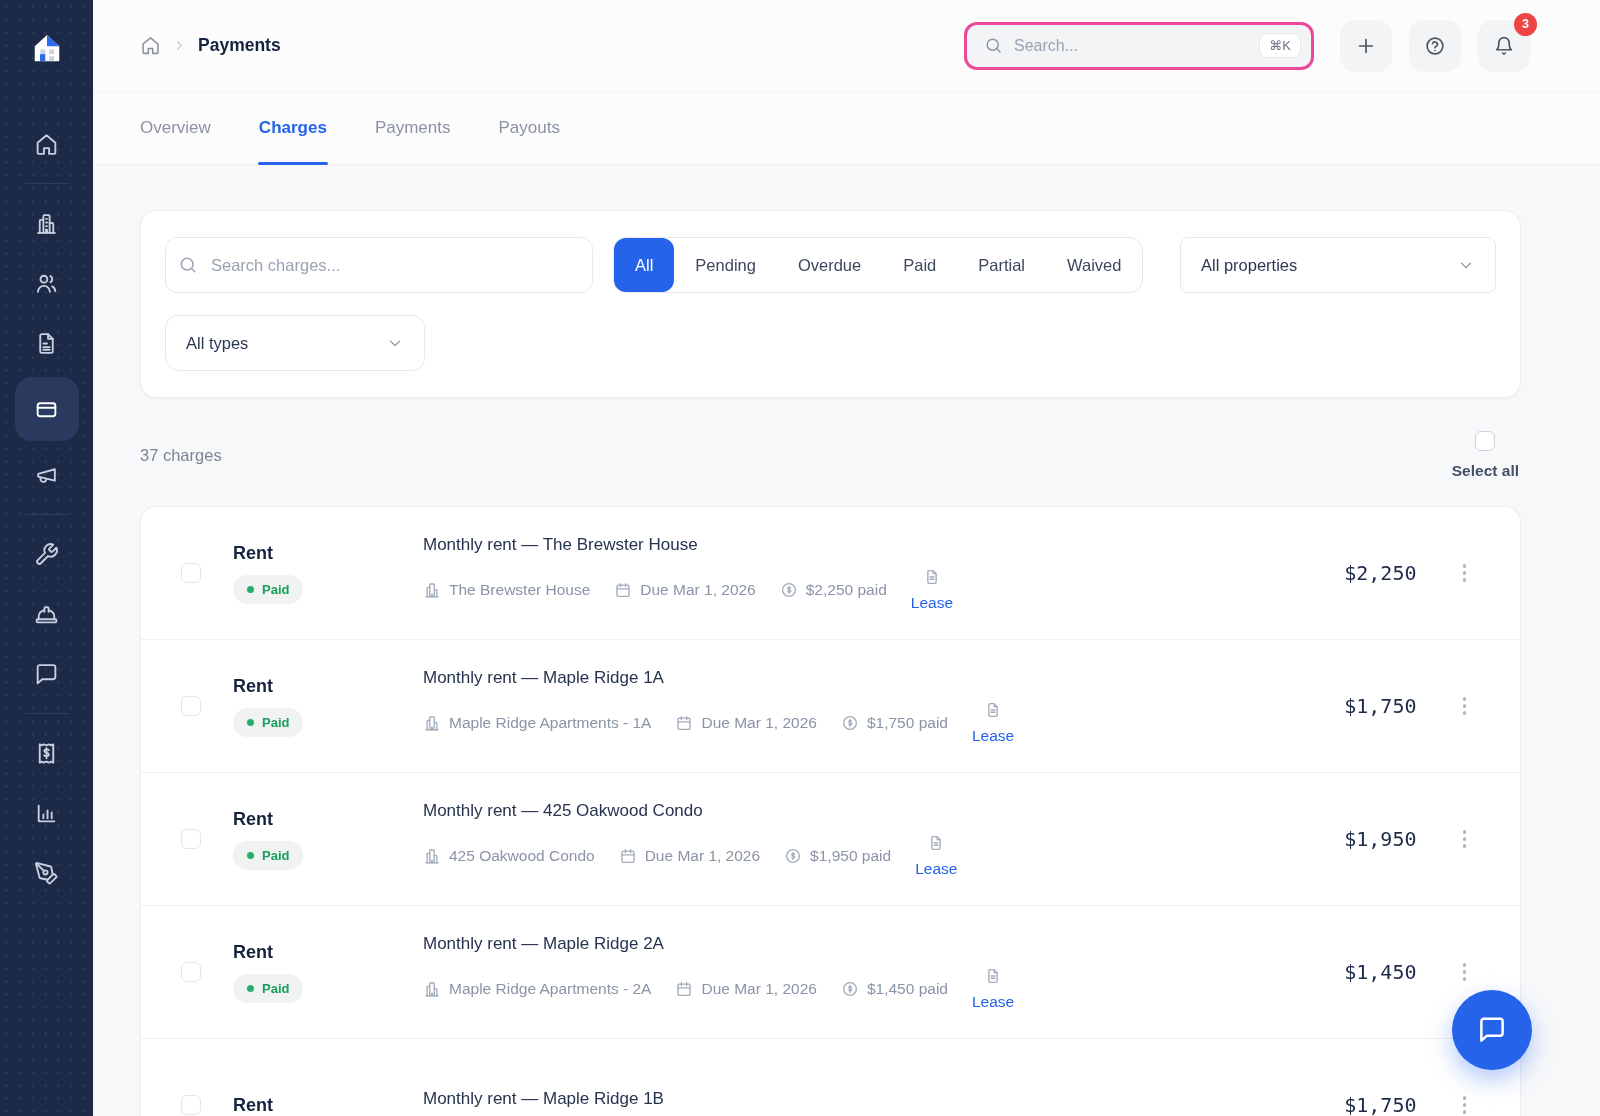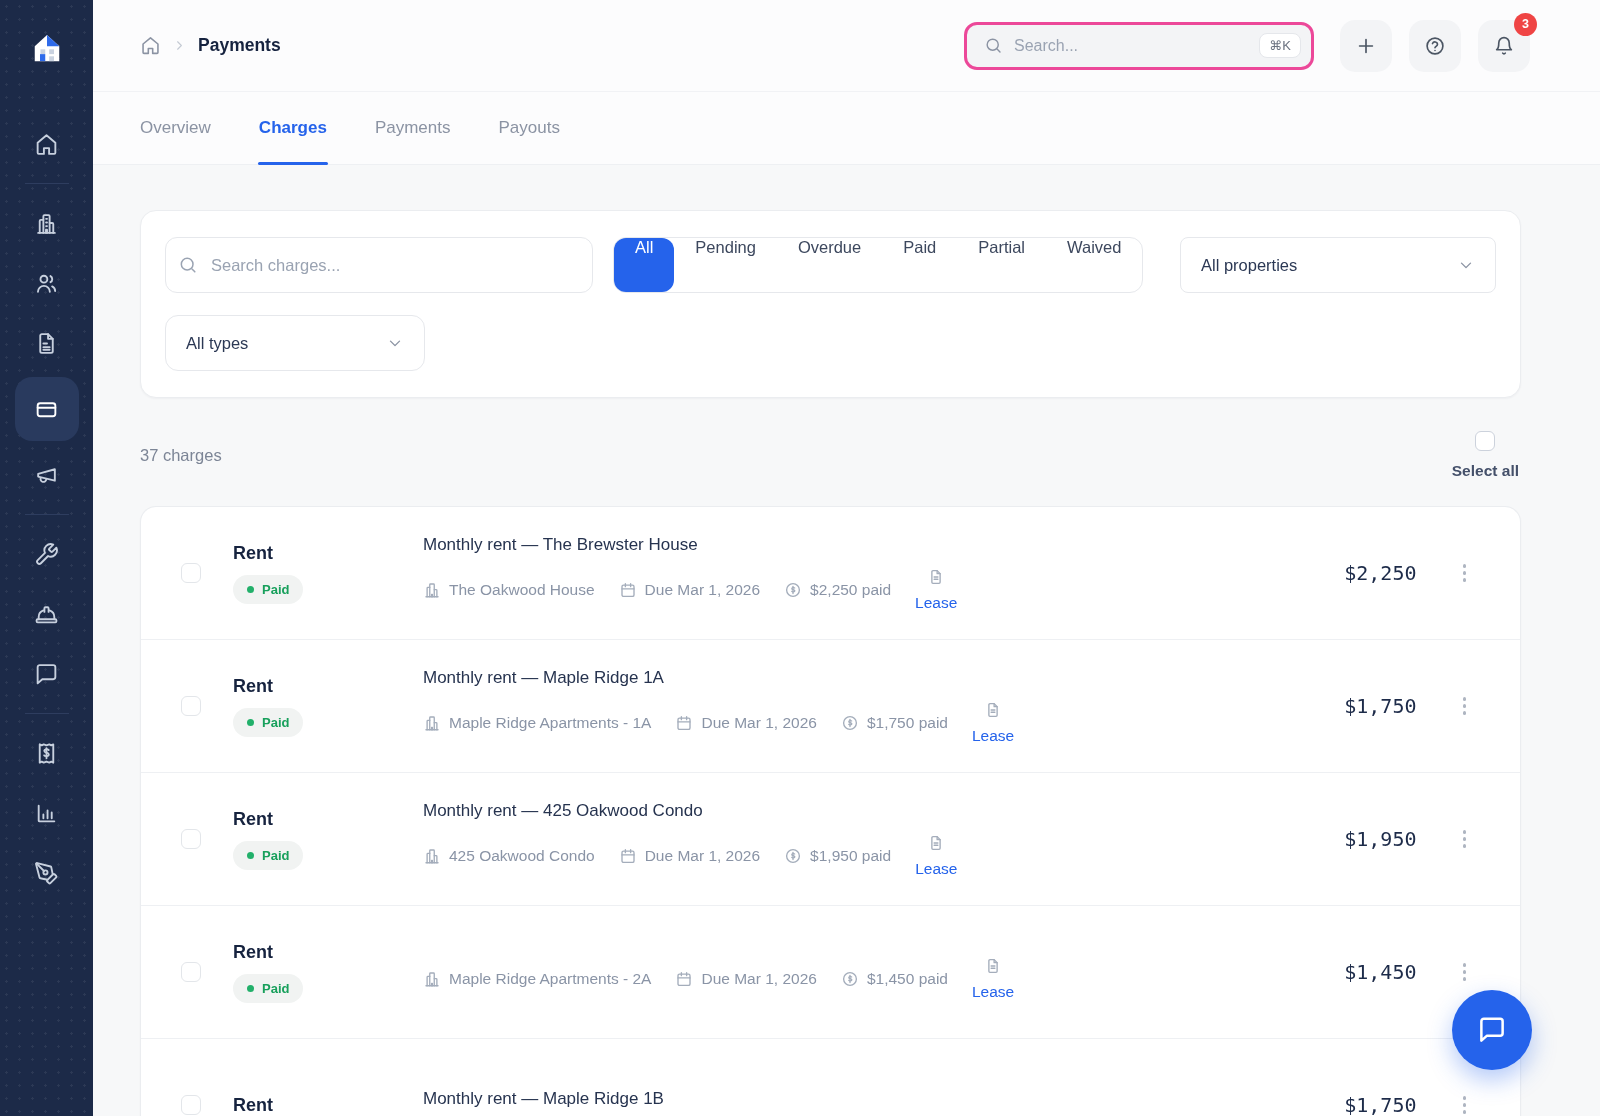--- a/index.html
+++ b/index.html
@@ -84,21 +84,21 @@
   }
   .filter-row { display:flex; align-items:center; }
   .search-charges {
     width:428px; height:56px; border:1px solid #e6e8ec; border-radius:12px; background:#fff;
     display:flex; align-items:center; gap:13px; padding:0 12px; cursor:text;
   }
   .search-charges .s-icon { color:#9aa3b2; display:flex; }
   .search-charges .s-icon svg { width:20px; height:20px; }
   .search-charges .ph { font-size:16.5px; color:#9aa3b2; }
   .segmented { margin-left:20px; height:56px; border:1px solid #e6e8ec; border-radius:13px; display:flex; align-items:stretch; background:#fff; }
-  .segment { padding:0 21px; font-size:16.5px; color:#3d485e; display:flex; align-items:flex-start; cursor:pointer; border-radius:12px; }
+  .segment { padding:0 21px; font-size:16.5px; color:#3d485e; display:flex; align-items:center; cursor:pointer; border-radius:12px; }
   .segment.active { background:#2563eb; color:#fff; font-weight:500; }
   .select {
     height:56px; border:1px solid #e6e8ec; border-radius:13px; background:#fff; cursor:pointer;
     display:flex; align-items:center; justify-content:space-between; padding:0 20px;
     font-size:16.5px; color:#2b3854; font-weight:500;
   }
   .select .chev { color:#8b93a3; display:flex; }
   .select .chev svg { width:18px; height:18px; }
   .select-properties { margin-left:auto; width:316px;border-radius:8px; }
   .select-types { width:260px; }
@@ -403,21 +403,21 @@
       <div class="row-title">Monthly rent — The Brewster House</div>
       <div class="row-meta">
         <span class="meta-item">
           <svg class="stroke" viewBox="0 0 24 24">
                     <path d="M9 21V5a1 1 0 0 1 1-1h4a1 1 0 0 1 1 1v16"></path>
                     <path d="M9 8.5H6.5a1 1 0 0 0-1 1V21"></path>
                     <path d="M15 11.5h2.5a1 1 0 0 1 1 1V21"></path>
                     <path d="M4 21h16"></path>
                     <path d="M11.5 21v-3h1v3"></path>
                   </svg>
-          <span>The Oakwood House</span>
+          <span>The Brewster House</span>
         </span>
         <span class="meta-item">
           <svg class="stroke" viewBox="0 0 24 24">
                     <rect x="4" y="5.5" width="16" height="15" rx="2"></rect>
                     <path d="M8.5 3.5v4M15.5 3.5v4M4 10.5h16"></path>
                   </svg>
           <span>Due Mar 1, 2026</span>
         </span>
         <span class="meta-item">
           <svg class="stroke" viewBox="0 0 24 24">
@@ -558,20 +558,21 @@
   <div class="row">
     <span class="checkbox row-check"></span>
     <div class="row-type">
       <div class="type-name">Rent</div>
       <div class="status-pill">
         <span class="status-dot"></span>
         <span>Paid</span>
       </div>
     </div>
     <div class="row-main">
+      <div class="row-title">Monthly rent — Maple Ridge 2A</div>
       <div class="row-meta">
         <span class="meta-item">
           <svg class="stroke" viewBox="0 0 24 24">
                     <path d="M9 21V5a1 1 0 0 1 1-1h4a1 1 0 0 1 1 1v16"></path>
                     <path d="M9 8.5H6.5a1 1 0 0 0-1 1V21"></path>
                     <path d="M15 11.5h2.5a1 1 0 0 1 1 1V21"></path>
                     <path d="M4 21h16"></path>
                     <path d="M11.5 21v-3h1v3"></path>
                   </svg>
           <span>Maple Ridge Apartments - 2A</span>

